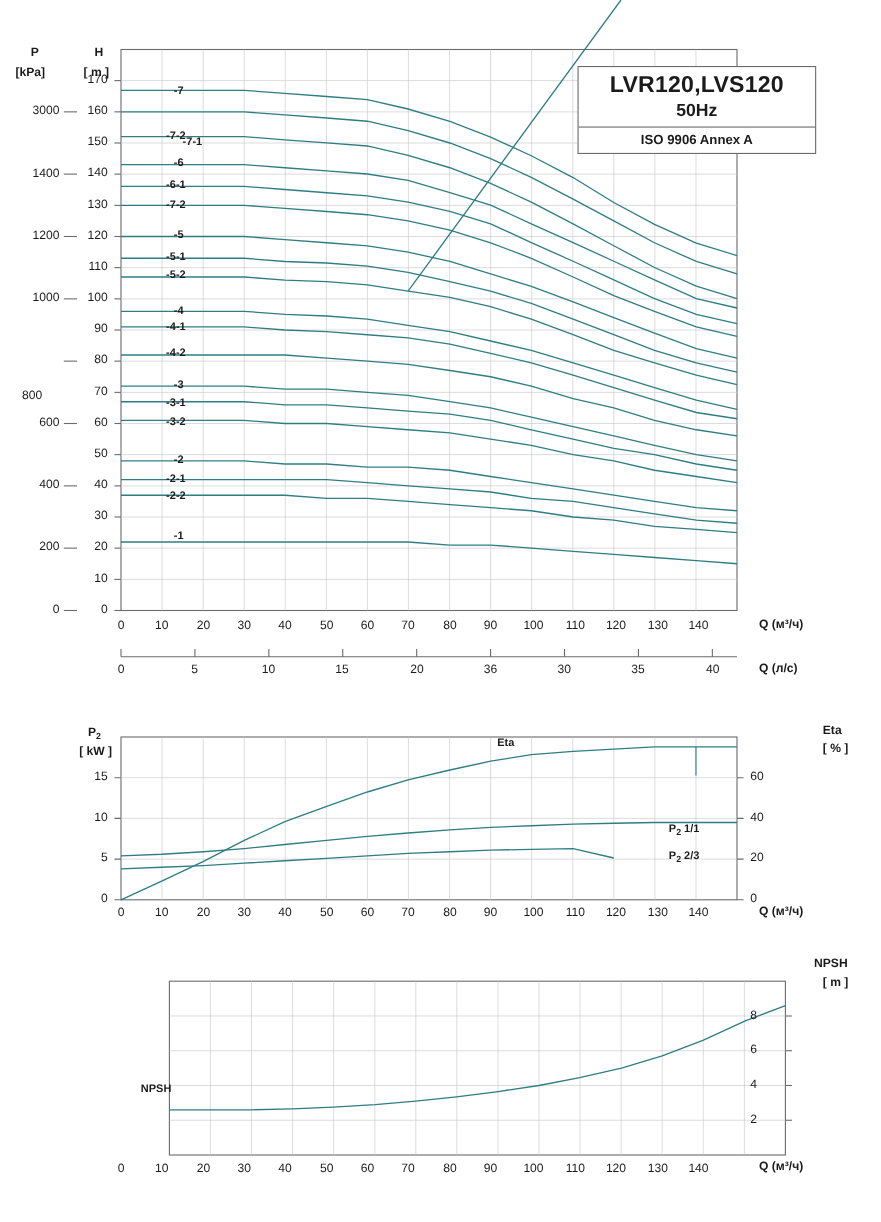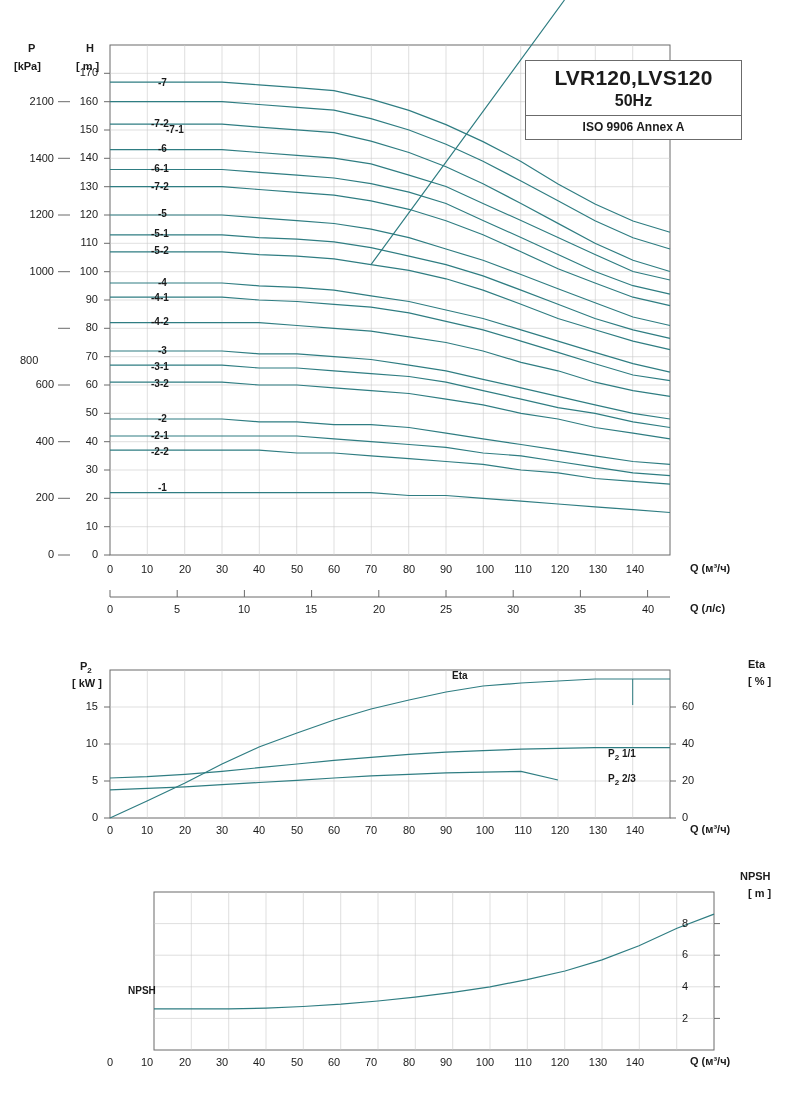--- a/index.html
+++ b/index.html
@@ -126,21 +126,21 @@
       <path d="M110,492.7 L147,492.7 L185,492.7 L222,492.7 L259,492.7 L297,492.7 L334,492.7 L371,492.7 L409,495.5 L446,495.5 L483,498.3 L521,501.2 L558,504.0 L595,506.8 L633,509.7 L670,512.5"></path>
     </g>
   </svg>
 
   <div class="abs lbl lbl-b" style="left:28px;top:42px;">P</div>
   <div class="abs lbl lbl-b" style="left:14px;top:60px;">[kPa]</div>
 
   <div class="abs lbl lbl-b" style="left:86px;top:42px;">H</div>
   <div class="abs lbl lbl-b" style="left:76px;top:60px;">[ m ]</div>
 
-  <div class="abs tick" style="left:20px;top:95px;width:34px;text-align:right;">2100</div>
+  <div class="abs tick" style="left:20px;top:95px;width:34px;text-align:right;">3000</div>
   <div class="abs tick" style="left:20px;top:152px;width:34px;text-align:right;">1400</div>
   <div class="abs tick" style="left:20px;top:208px;width:34px;text-align:right;">1200</div>
   <div class="abs tick" style="left:20px;top:265px;width:34px;text-align:right;">1000</div>
   <div class="abs tick" style="left:20px;top:322px;width:34px;text-align:left;margin-top:32px;">800</div>
   <div class="abs tick" style="left:20px;top:378px;width:34px;text-align:right;">600</div>
   <div class="abs tick" style="left:20px;top:435px;width:34px;text-align:right;">400</div>
   <div class="abs tick" style="left:20px;top:491px;width:34px;text-align:right;">200</div>
   <div class="abs tick" style="left:20px;top:548px;width:34px;text-align:right;">0</div>
 
   <div class="abs tick" style="left:66px;top:66px;width:32px;text-align:right;">170</div>
@@ -212,21 +212,21 @@
         <line x1="513.2" y1="12" x2="513.2" y2="5"></line>
         <line x1="580.4" y1="12" x2="580.4" y2="5"></line>
         <line x1="647.6" y1="12" x2="647.6" y2="5"></line>
       </g>
     </svg>
     <div class="abs tick" style="left:100px;top:18px;width:20px;text-align:center;">0</div>
     <div class="abs tick" style="left:167px;top:18px;width:20px;text-align:center;">5</div>
     <div class="abs tick" style="left:234px;top:18px;width:20px;text-align:center;">10</div>
     <div class="abs tick" style="left:301px;top:18px;width:20px;text-align:center;">15</div>
     <div class="abs tick" style="left:369px;top:18px;width:20px;text-align:center;">20</div>
-    <div class="abs tick" style="left:436px;top:18px;width:20px;text-align:center;">25</div>
+    <div class="abs tick" style="left:436px;top:18px;width:20px;text-align:center;">36</div>
     <div class="abs tick" style="left:503px;top:18px;width:20px;text-align:center;">30</div>
     <div class="abs tick" style="left:570px;top:18px;width:20px;text-align:center;">35</div>
     <div class="abs tick" style="left:638px;top:18px;width:20px;text-align:center;">40</div>
     <div class="abs axis-title" style="left:690px;top:17px;">Q (л/с)</div>
   </div>
 
   <div class="abs titlebox" style="left:525px;top:60px;width:215px;height:78px;">
     <div class="t1">LVR120,LVS120</div>
     <div class="t2">50Hz</div>
     <div class="t3">ISO 9906 Annex A</div>

